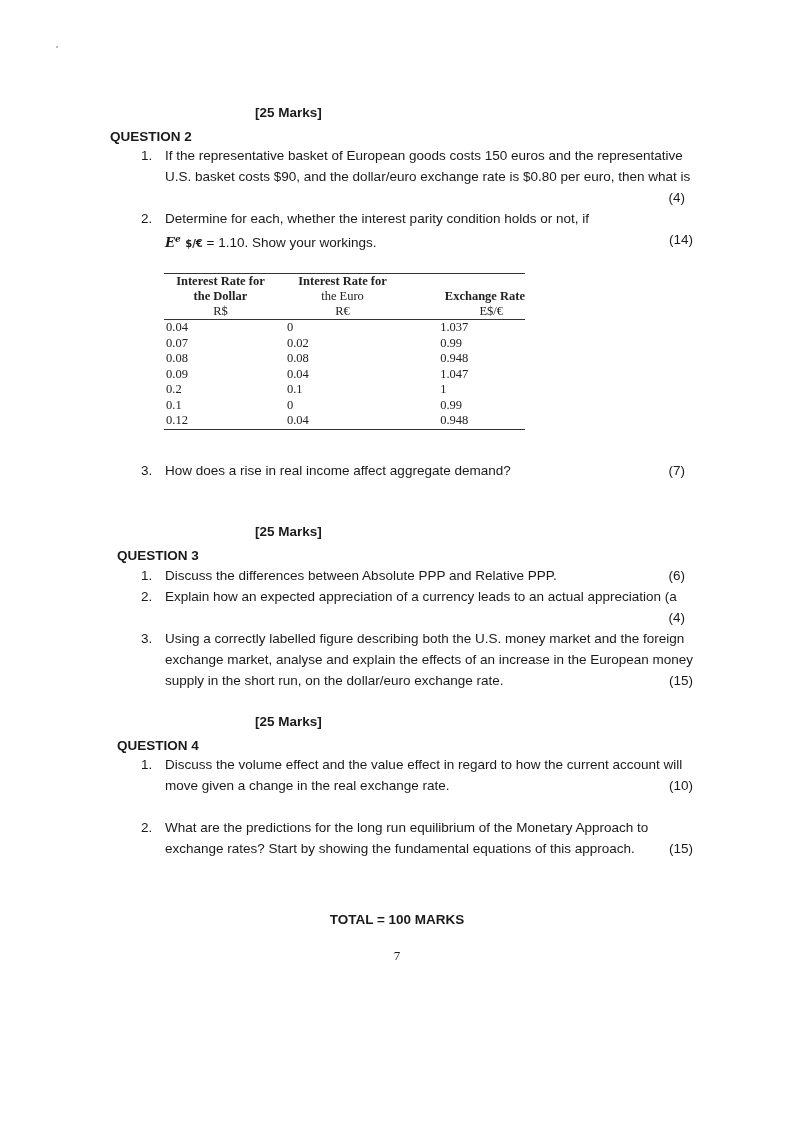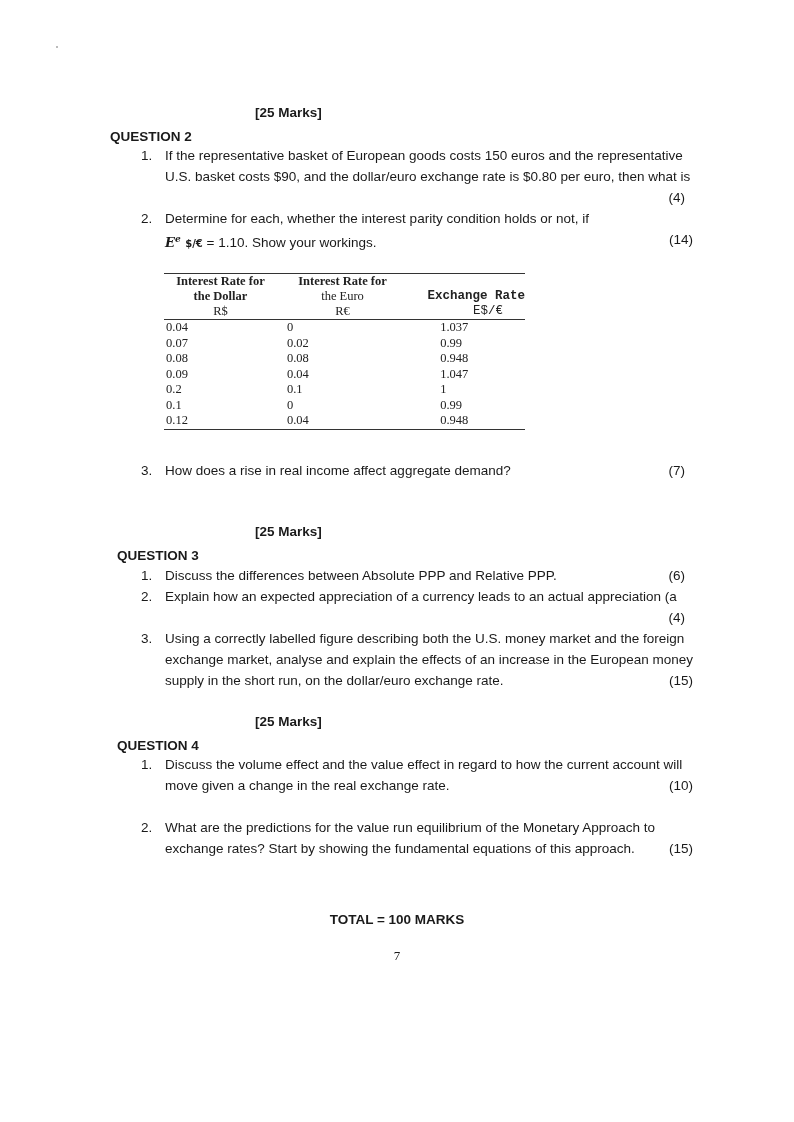--- a/index.html
+++ b/index.html
@@ -21,21 +21,21 @@
                 font-family: "Liberation Serif", serif; font-size: 12.5px; color: #222; }
   table.rates thead th { font-weight: bold; line-height: 15px; padding: 0; vertical-align: bottom; }
   table.rates thead { border-top: 1.2px solid #333; border-bottom: 1.2px solid #333; }
   table.rates tbody { border-bottom: 1.2px solid #333; }
   table.rates td { font-weight: normal; line-height: 15.5px; padding: 0; font-family: Liberation Serif, serif; }
   table.rates .c1 { text-align: left; padding-left: 2px; width: 130px; }
   table.rates .c2 { text-align: left; padding-left: 10px; width: 130px; }
   table.rates .c3 { text-align: right; width: 100px; }
   table.rates th.c1 { text-align: center; width: 86px; padding-left: 0; }
   table.rates th.c2 { text-align: center; }
-  table.rates th.c3 { text-align: right; font-family: Liberation Mono, monospace; }
+  table.rates th.c3 { text-align: right; }
   table.rates td.c1 { padding-left: 2px; }
   table.rates td.c3 { text-align: left; padding-left: 42px; }
   .total { position: absolute; left: 0; width: 794px; top: 904px; text-align: center; font-weight: bold; font-size: 13.5px; margin-top: 8px; }
   .pagenum { position: absolute; left: 0; width: 794px; top: 948px; text-align: center;
              font-family: "Liberation Serif", serif; font-size: 13px; }
   .speck { position: absolute; left: 56px; top: 46px; width: 2px; height: 2px; background: #bbb; }
 </style>
 </head>
 <body>
 
@@ -175,21 +175,21 @@
     <div class="txt">
       <span class="line">Discuss the volume effect and the value effect in regard to how the current account will</span>
       <span class="line">move given a change in the real exchange rate.</span>
     </div>
     <span class="mk" style="top:21px;">(10)</span>
   </div>
 
   <div class="item" style="left:141px; top:817px; width:552px; height:42px;">
     <span class="num">2.</span>
     <div class="txt">
-      <span class="line">What are the predictions for the value run equilibrium of the Monetary Approach to</span>
+      <span class="line">What are the predictions for the long run equilibrium of the Monetary Approach to</span>
       <span class="line">exchange rates? Start by showing the fundamental equations of this approach.</span>
     </div>
     <span class="mk" style="top:21px;">(15)</span>
   </div>
 
   <div class="total">TOTAL = 100 MARKS</div>
   <div class="pagenum">7</div>
 </div>
 
 </body></html>

